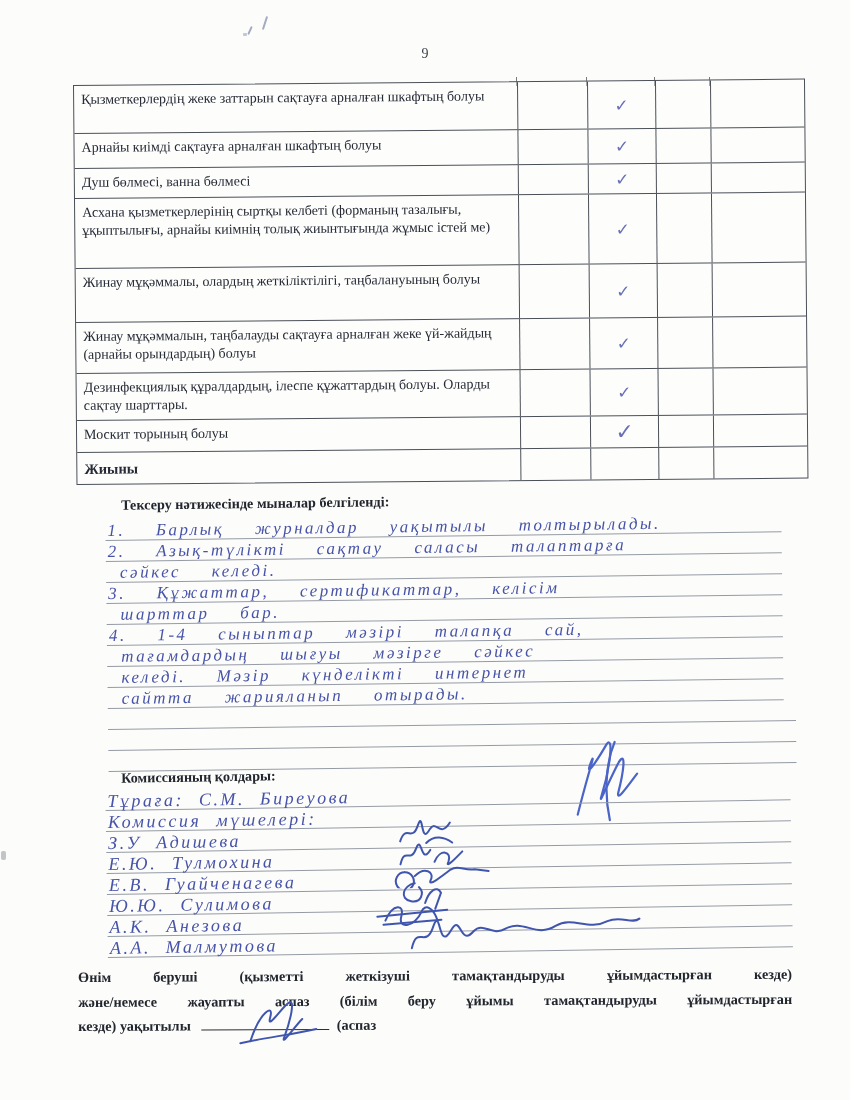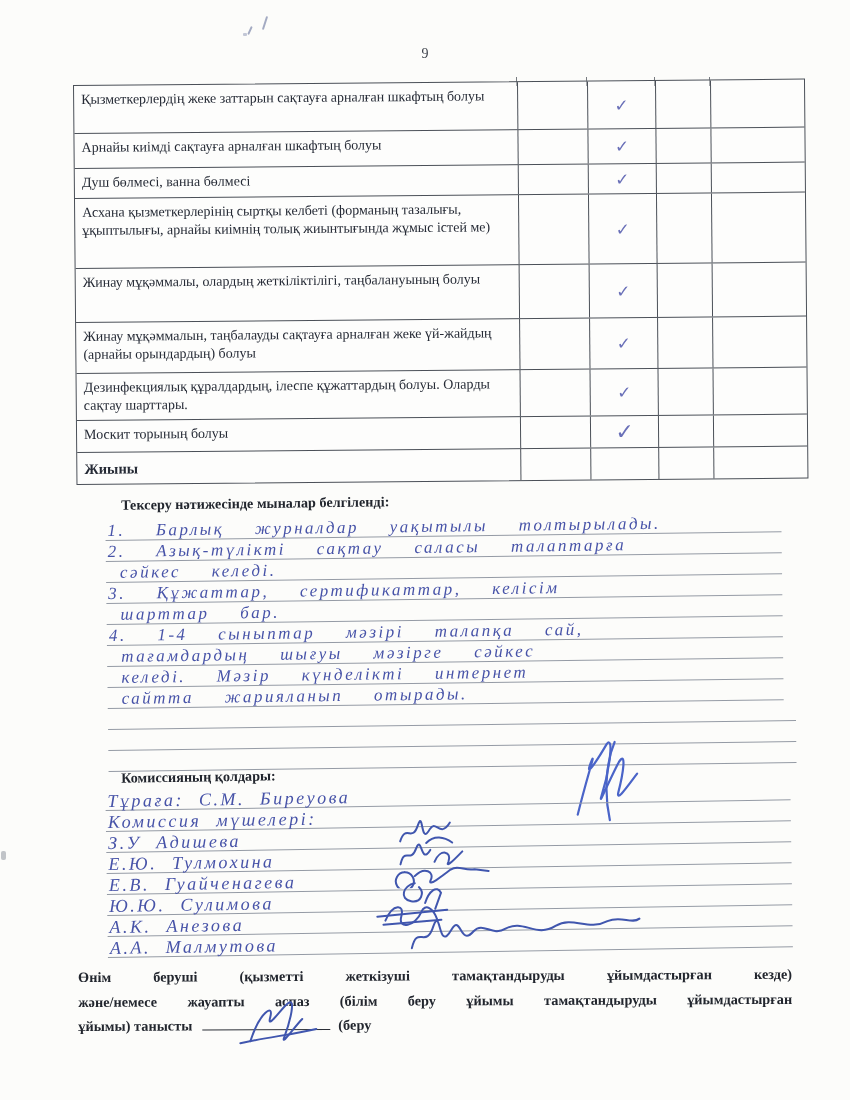--- a/index.html
+++ b/index.html
@@ -250,21 +250,21 @@
           <path d="M8,38 C14,14 22,40 30,16 C38,-4 34,44 48,20 C58,4 56,38 70,22 C80,12 88,28 102,20 C120,10 132,30 152,18 C170,8 184,24 204,14 C218,8 228,18 236,12"></path>
         </svg>
       </div>
     </div>
   </div>
 
   <div class="ack">
     <div class="ack-line j">Өнім беруші (қызметті жеткізуші тамақтандыруды ұйымдастырған кезде)</div>
     <div class="ack-line j">және/немесе жауапты аспаз (білім беру ұйымы тамақтандыруды ұйымдастырған</div>
     <div class="ack-line last">
-      <span>ұйымы) танысты</span><span class="blank"></span><span>(беру</span>
+      <span>кезде) уақытылы</span><span class="blank"></span><span>(аспаз</span>
       <svg class="sig" style="left:150px; top:-16px;" width="110" height="52" viewBox="0 0 110 52">
         <path d="M22,44 C32,14 46,6 42,20 C38,34 54,10 60,6 C68,0 62,24 56,40 C52,50 66,30 74,22"></path>
         <path d="M12,46 C38,40 62,38 88,32"></path>
       </svg>
     </div>
   </div>
 
 </div>
 
 </body></html>

